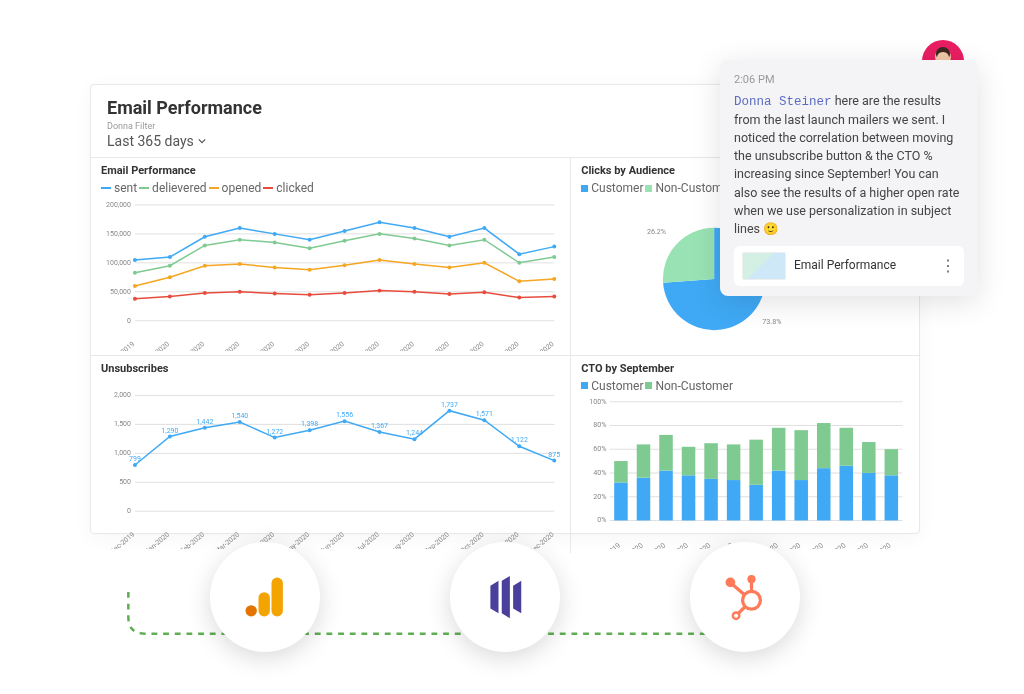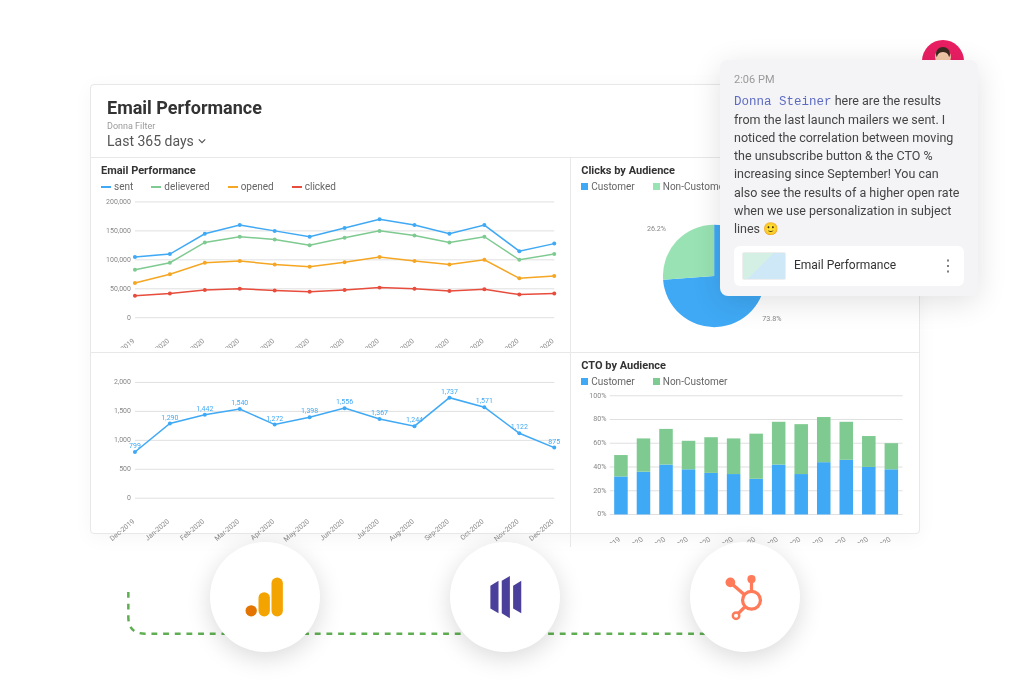--- a/index.html
+++ b/index.html
@@ -28,21 +28,21 @@
   .dash-header{padding:12px 16px 8px;border-bottom:1px solid var(--border);}
   .dash-title{font-size:18px;font-weight:700;margin:0 0 4px;}
   .filter-label{font-size:9px;color:var(--muted);line-height:1;}
   .filter-value{display:flex;align-items:center;gap:4px;font-size:14px;color:#555;margin-top:2px;}
   .chev{width:8px;height:8px;}
   .grid{flex:1;display:grid;grid-template-columns:58% 42%;grid-template-rows:1fr 1fr;}
   .card{border-right:1px solid var(--border);border-bottom:1px solid var(--border);padding:6px 10px 4px;display:flex;flex-direction:column;min-height:0;}
   .card:nth-child(2),.card:nth-child(4){border-right:none;}
   .card:nth-child(3),.card:nth-child(4){border-bottom:none;}
   .card-title{font-size:11px;font-weight:700;margin:0 0 4px;}
-  .legend{display:flex;gap:18px;font-size:10px;color:#666;margin-bottom:2px;flex-wrap:wrap}
+  .legend{display:flex;gap:2px;font-size:12px;color:#666;margin-bottom:2px;flex-wrap:wrap}
   .legend span{display:flex;align-items:center;gap:3px;}
   .swatch{width:10px;height:2px;display:inline-block;}
   .swatch.sq{width:7px;height:7px;}
   .chart{flex:1;min-height:0;}
   svg{display:block;}
   .axis-label{font-size:7px;fill:#888;}
   .grid-line{stroke:#e0e0e0;stroke-width:1;}
   .series{fill:none;stroke-width:1.5;}
   .pt-label{font-size:7px;fill:var(--blue);}
   
@@ -185,20 +185,21 @@
         </div>
       <svg class="chart" id="chart-1" viewBox="0 0 320 150">
           <path d="M130 80 L130 30 A50 50 0 1 1 80.1420549869693 83.76634027639663 Z" fill="#3fa9f5"></path>
           <text x="176.92834215824382" y="123.51701623823483" text-anchor="start" class="axis-label">73.8%</text>
           <path d="M130 80 L80.1420549869693 83.76634027639663 A50 50 0 0 1 130 30 Z" fill="#98e2b3"></path>
           <text x="83.07165784175615" y="36.48298376176517" text-anchor="end" class="axis-label">26.2%</text>
         </svg>
     </div>
 
     <div class="card">
+      <div class="card-title">Unsubscribes</div>
       <svg class="chart" id="chart-2" viewBox="0 0 460 150">
           <line x1="34" x2="454" y1="122" y2="122" class="grid-line"></line>
           <text x="30" y="124" text-anchor="end" class="axis-label">0</text>
           <line x1="34" x2="454" y1="93" y2="93" class="grid-line"></line>
           <text x="30" y="95" text-anchor="end" class="axis-label">500</text>
           <line x1="34" x2="454" y1="64" y2="64" class="grid-line"></line>
           <text x="30" y="66" text-anchor="end" class="axis-label">1,000</text>
           <line x1="34" x2="454" y1="35" y2="35" class="grid-line"></line>
           <text x="30" y="37" text-anchor="end" class="axis-label">1,500</text>
           <line x1="34" x2="454" y1="6" y2="6" class="grid-line"></line>
@@ -240,21 +241,21 @@
           <circle cx="384" cy="30.882000000000005" r="2" fill="#3fa9f5"></circle>
           <text x="384" y="26.882000000000005" text-anchor="middle" class="pt-label">1,571</text>
           <circle cx="419" cy="56.92399999999999" r="2" fill="#3fa9f5"></circle>
           <text x="419" y="52.92399999999999" text-anchor="middle" class="pt-label">1,122</text>
           <circle cx="454" cy="71.25" r="2" fill="#3fa9f5"></circle>
           <text x="454" y="67.25" text-anchor="middle" class="pt-label">875</text>
         </svg>
     </div>
 
     <div class="card">
-      <div class="card-title">CTO by Audience</div>
+      <div class="card-title">CTO by September</div>
       <div class="legend" id="legend-3">
           <span><i class="swatch sq" style="background: rgb(63, 169, 245);"></i>Customer</span>
           <span><i class="swatch sq" style="background: rgb(127, 202, 145);"></i>Non-Customer</span>
         </div>
       <svg class="chart" id="chart-3" viewBox="0 0 320 150">
           <line x1="28" x2="314" y1="122" y2="122" class="grid-line"></line>
           <text x="25" y="124" text-anchor="end" class="axis-label">0%</text>
           <line x1="28" x2="314" y1="98.8" y2="98.8" class="grid-line"></line>
           <text x="25" y="100.8" text-anchor="end" class="axis-label">20%</text>
           <line x1="28" x2="314" y1="75.6" y2="75.6" class="grid-line"></line>

